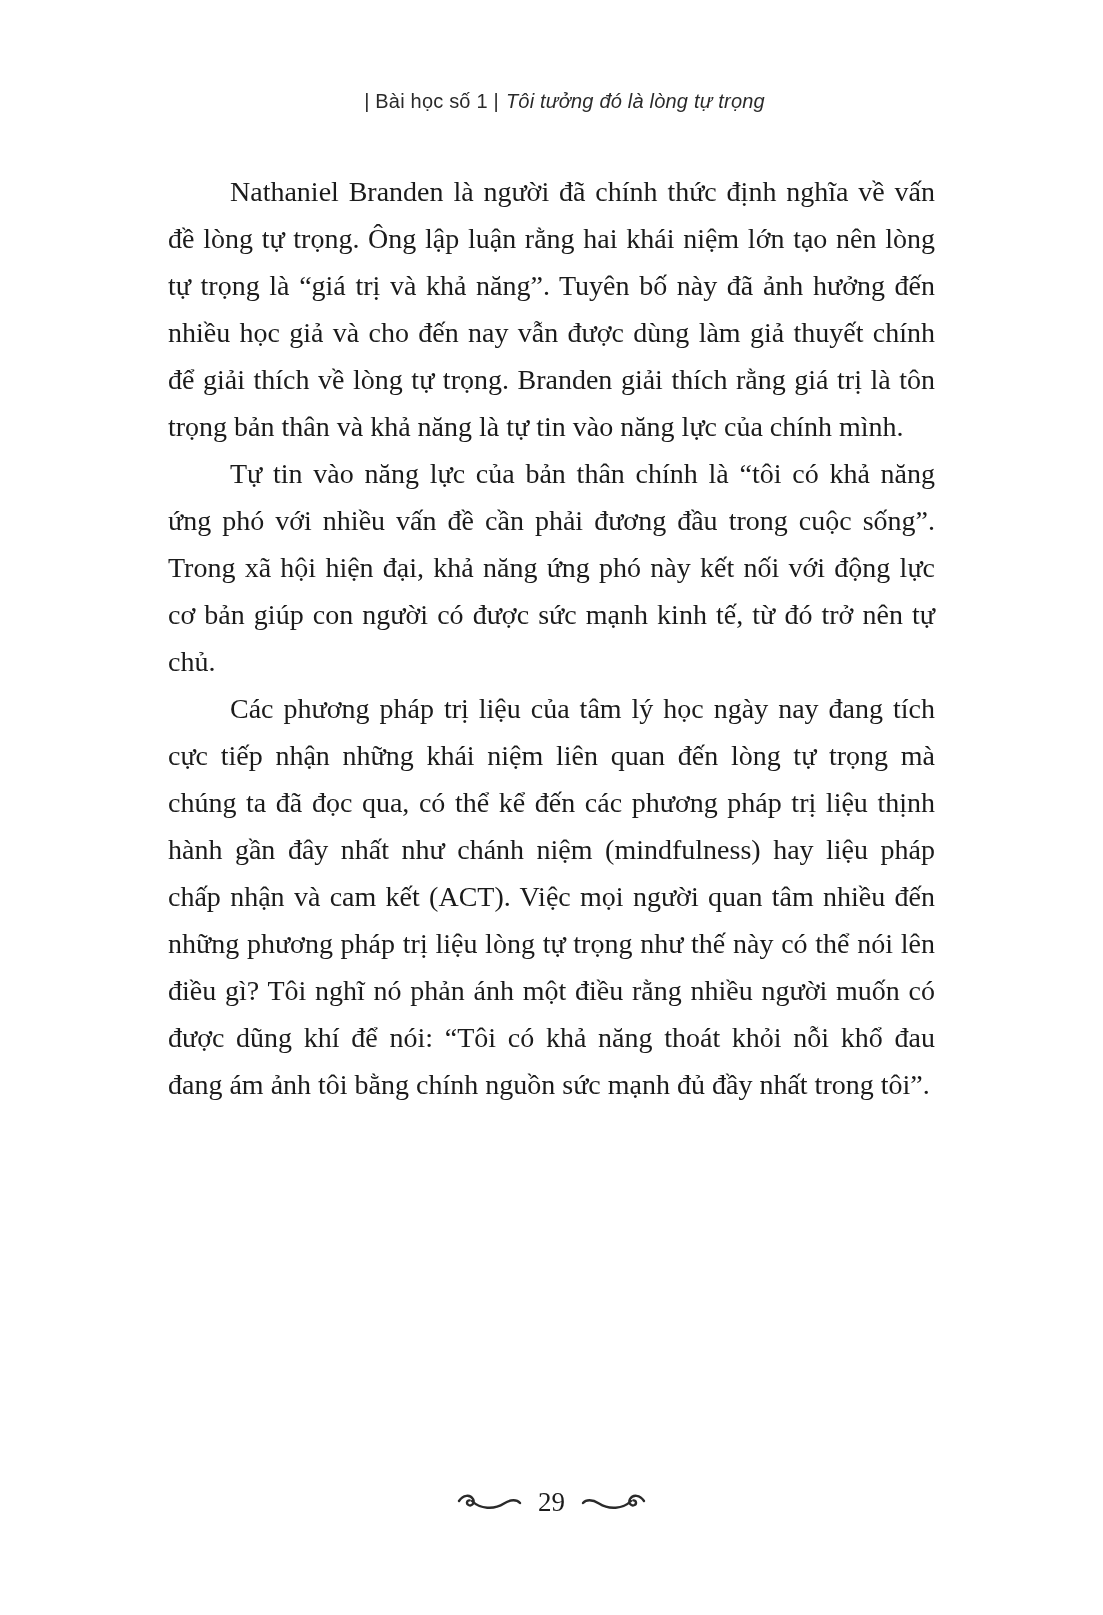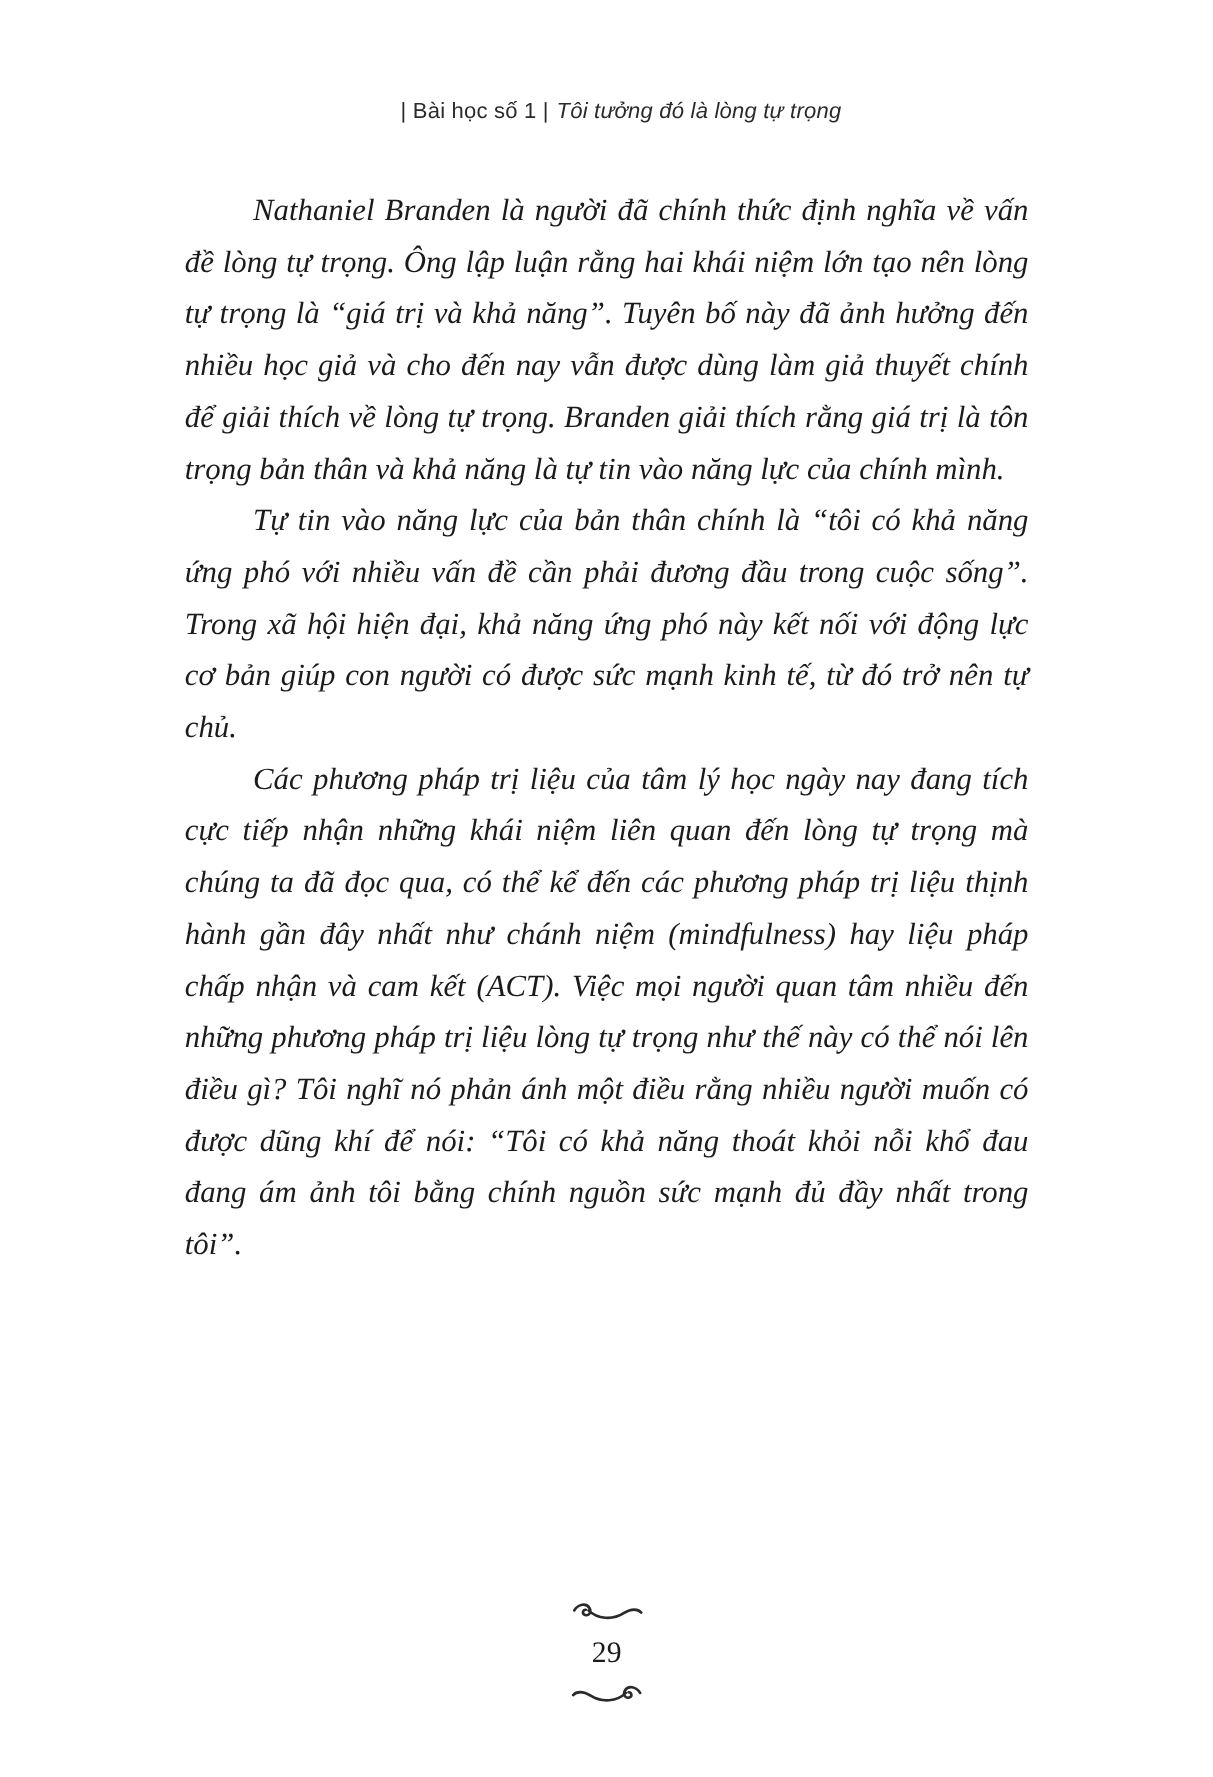--- a/index.html
+++ b/index.html
@@ -44,40 +44,38 @@
   .body-text {
     position: absolute;
     top: 168px;
     left: 168px;
     width: 767px;
     font-size: 28px;
     line-height: 47px;
     text-align: justify;
     color: #1b1b1b;
     hyphens: none;
-    font-style: italic;
     -webkit-hyphens: none;
   }
   .body-text p {
     text-indent: 62px;
     margin: 0;
   }
 
   
   .folio {
     position: absolute;
     top: 1480px;
     left: 0;
     width: 100%;
     height: 44px;
     display: flex;
     align-items: center;
     justify-content: center;
     gap: 14px;
-    flex-direction: column;
   }
   .page-number {
     font-family: "Liberation Serif", "DejaVu Serif", serif;
     font-size: 27px;
     color: #1b1b1b;
     line-height: 1;
     padding: 0 2px;
   }
   .flourish {
     display: inline-flex;

